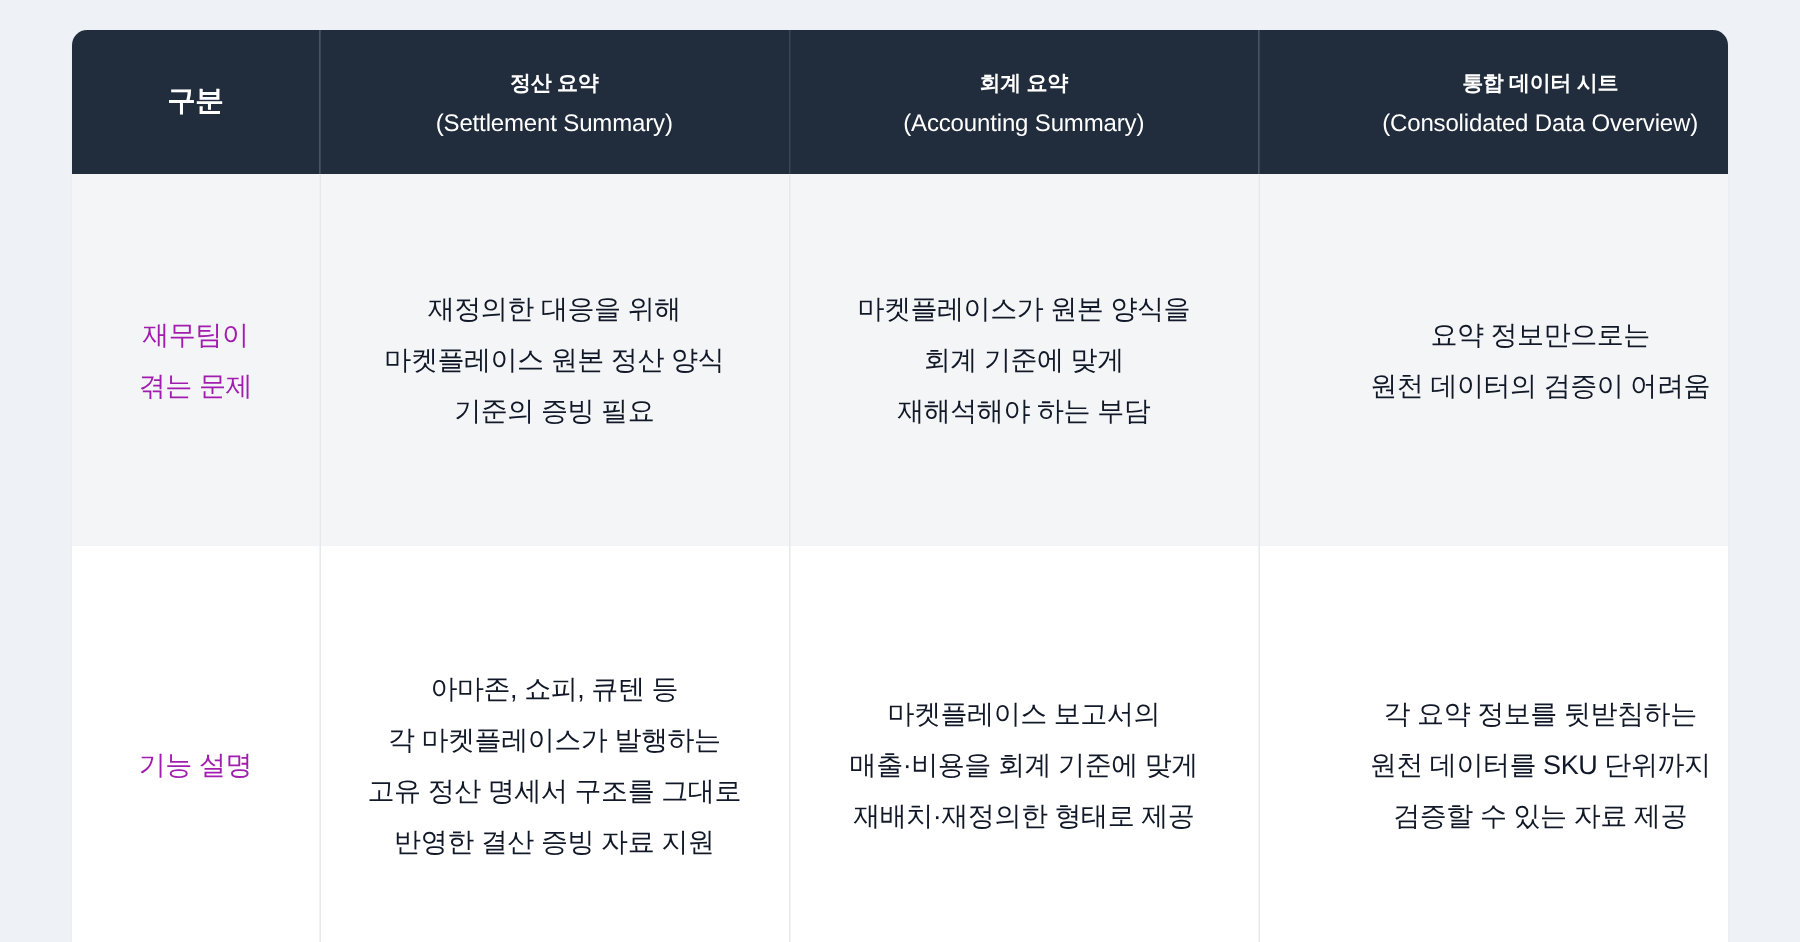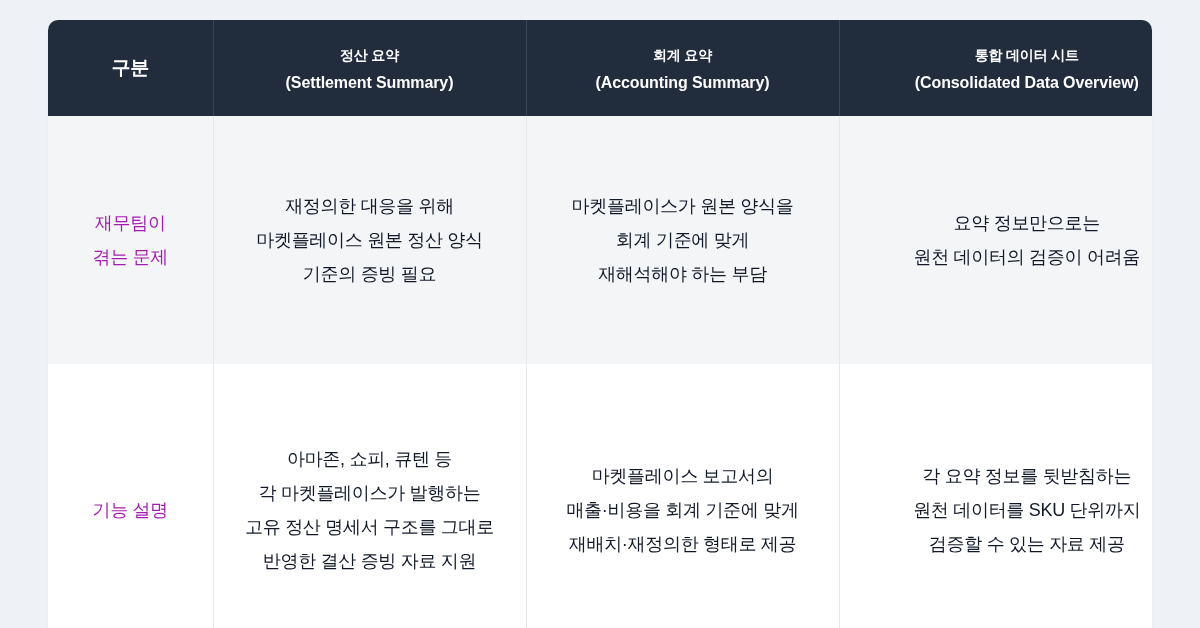--- a/index.html
+++ b/index.html
@@ -56,21 +56,21 @@
   .th-ko {
     display: block;
     font-size: 14px;
     line-height: 30px;
     letter-spacing: -0.2px;
   }
   .th-en {
     display: block;
     font-size: 16px;
     line-height: 26px;
-    font-weight: 700;
+    font-weight: 400;
     letter-spacing: -0.1px;
   }
   thead th.col-label .th-ko {
     font-size: 19px;
   }
   tbody tr.row-problem td {
     background: #f4f5f7;
   }
   tbody tr.row-feature td {
     background: #ffffff;

